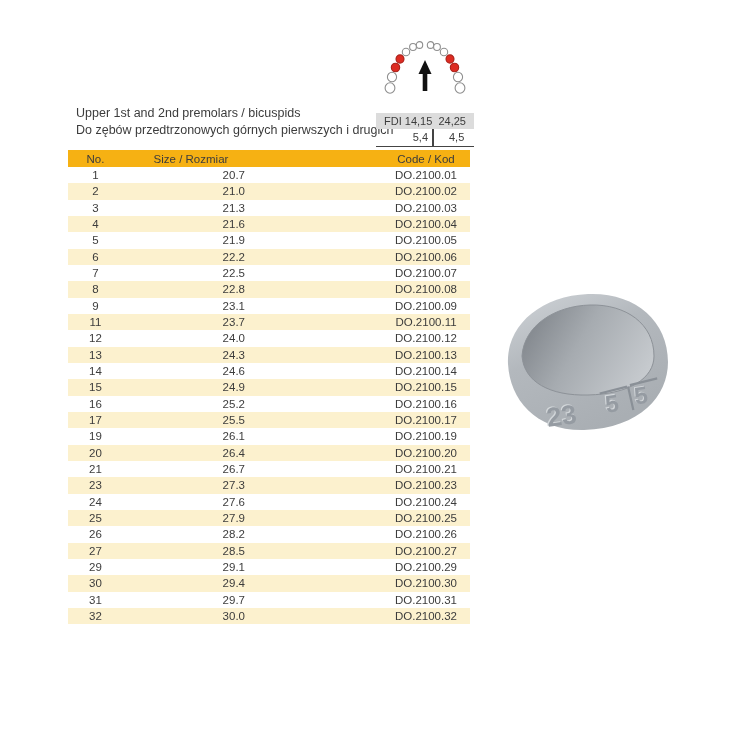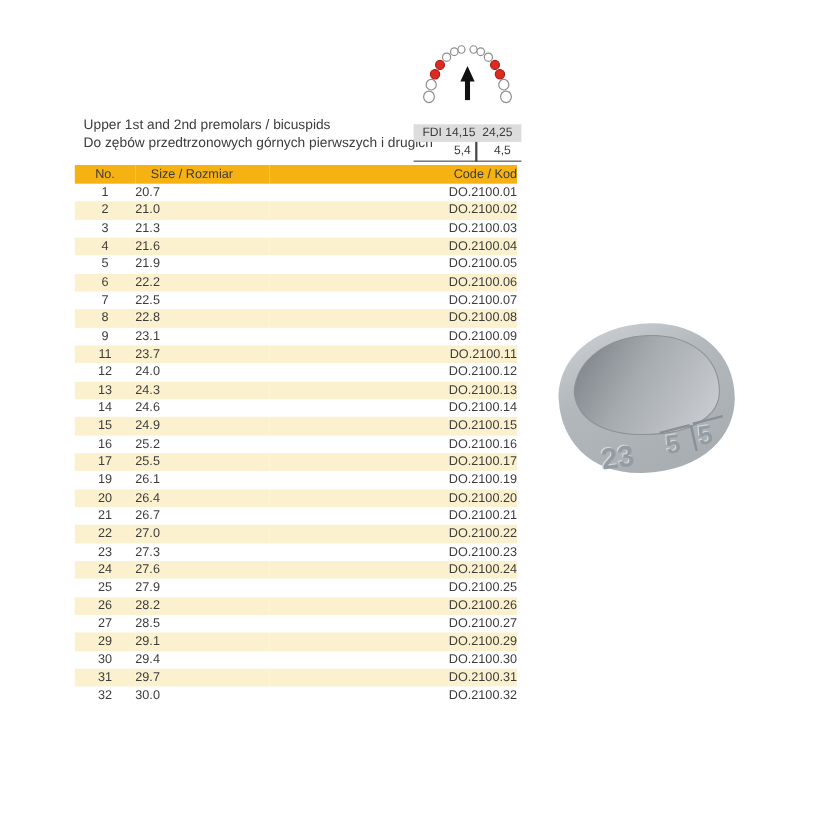--- a/index.html
+++ b/index.html
@@ -24,23 +24,23 @@
   .palmer{position:relative;width:98px;height:18px;border-bottom:1.5px solid #444;text-decoration:underline;}
   .palmer .vline{position:absolute;left:56px;top:0;width:1.5px;height:18px;background:#444;}
   .palmer .pl{position:absolute;right:46px;top:2px;font-size:11px;}
   .palmer .pr{position:absolute;left:61px;top:2px;font-size:11px;margin-left:12px;}
 
   
   .size-table{position:absolute;left:68px;top:150px;width:402px;border-collapse:collapse;table-layout:fixed;}
   .size-table th{background:var(--header-bg);height:17px;font-weight:400;font-size:11.5px;color:var(--text-dark);margin-top:28px;}
   .size-table td{height:16.34px;font-size:11.5px;color:var(--text-dark);padding:0;}
   .size-table .col-no{width:55px;text-align:center;}
-  .size-table .col-size{width:122px;text-align:left;}
-  .size-table .col-code{width:225px;text-align:right;padding-left:137px;}
-  .size-table th.col-size{text-align:left;padding-left:14px;}
+  .size-table .col-size{width:122px;text-align:right;}
+  .size-table .col-code{width:225px;text-align:center;padding-left:137px;}
+  .size-table th.col-size{text-align:center;padding-left:14px;}
   .size-table tbody tr:nth-child(even){background:var(--alt-row-bg);}
 
   
   .band{position:absolute;left:502px;top:284px;width:172px;height:158px;}
 </style>
 </head>
 <body>
 
 <div class="intro">
   <div>Upper 1st and 2nd premolars / bicuspids</div>
@@ -181,25 +181,20 @@
       </tr>
       <tr>
         <td class="col-no">20</td>
         <td class="col-size">26.4</td>
         <td class="col-code">DO.2100.20</td>
       </tr>
       <tr>
         <td class="col-no">21</td>
         <td class="col-size">26.7</td>
         <td class="col-code">DO.2100.21</td>
-      </tr>
-      <tr>
-        <td class="col-no">22</td>
-        <td class="col-size">27.0</td>
-        <td class="col-code">DO.2100.22</td>
       </tr>
       <tr>
         <td class="col-no">23</td>
         <td class="col-size">27.3</td>
         <td class="col-code">DO.2100.23</td>
       </tr>
       <tr>
         <td class="col-no">24</td>
         <td class="col-size">27.6</td>
         <td class="col-code">DO.2100.24</td>

